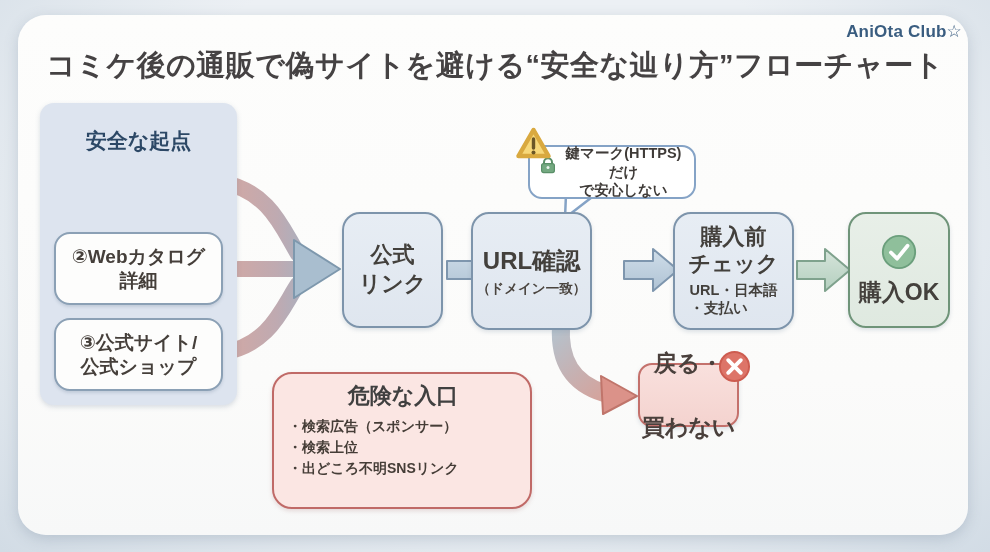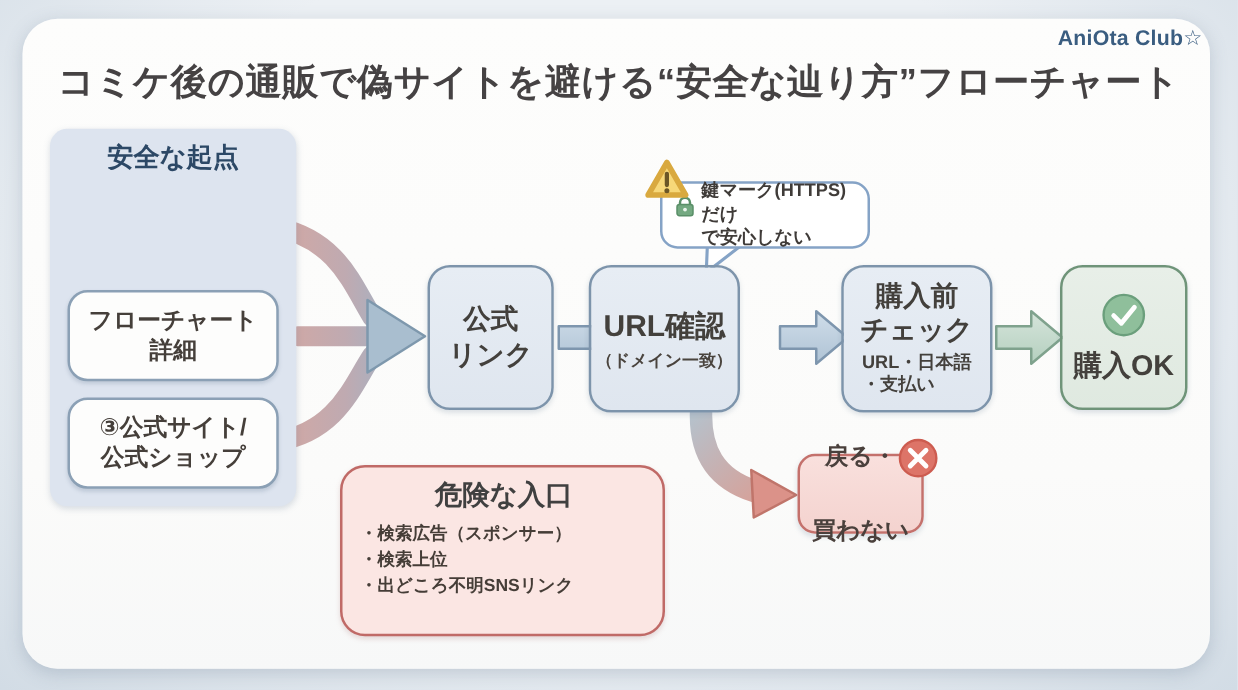--- a/index.html
+++ b/index.html
@@ -28,21 +28,21 @@
   }
   svg.overlay { position:absolute; left:0; top:0; width:990px; height:552px; z-index:1; pointer-events:none; }
 
   
   .safe-panel {
     position:absolute; left:40px; top:103px; width:197px; height:302px;
     background:#dde4ef; border-radius:14px; z-index:2;
     box-shadow:0 2px 5px rgba(110,130,155,.25);
   }
   .safe-panel .panel-title {
-    margin-top:9px; text-align:center;
+    margin-top:24px; text-align:center;
     font-size:21px; font-weight:800; color:#2c4866;
   }
   .src-box {
     position:absolute; left:14px; width:169px;
     background:#fdfdfc; border:2.5px solid #8ba0b5; border-radius:16px;
     display:flex; flex-direction:column; align-items:center; justify-content:center;
     font-weight:800; color:#453f3a; text-align:center;
     box-shadow:0 2px 3px rgba(110,130,155,.25);
   }
   .src-1 { top:43px;  height:70px; font-size:20px; }
@@ -66,32 +66,32 @@
   .pre-purchase .notes { margin-top:4px; font-size:14.5px; line-height:1.25; text-align:left; }
   .purchase-ok {
     left:848px; top:212px; width:102px; height:116px;
     background:linear-gradient(180deg,#e8efe8,#dfe9e0); border:2.5px solid #6f9479;
     font-size:23px;
   }
   .purchase-ok .check-wrap { margin-bottom:6px; height:38px; }
   .go-back {
     left:638px; top:363px; width:101px; height:64px;
     background:linear-gradient(180deg,#f9e0dd,#f4d3cf); border:2.5px solid #c4716c;
-    border-radius:14px; font-size:19px; line-height:1.25; color:#4a403c;gap:35px;
+    border-radius:14px; font-size:23px; line-height:1.25; color:#4a403c;gap:35px;
   }
   .x-badge { position:absolute; top:-15px; right:-14px; width:33px; height:33px; }
 
   
   .bubble {
     position:absolute; left:528px; top:145px; width:168px; height:54px; z-index:3;
     background:#ffffff; border:2.5px solid #85a3c6; border-radius:14px;
     display:flex; align-items:center; padding:4px 8px 4px 9px;
   }
   .bubble .lock { flex:0 0 auto; margin-right:4px; margin-top:-15px; }
-  .bubble .txt { font-size:14.5px; font-weight:800; color:#3f3b38; line-height:1.3; }
+  .bubble .txt { font-size:14.5px; font-weight:800; color:#3f3b38; line-height:1.3;text-align:center; }
   .warn { position:absolute; left:-15px; top:-21px; width:37px; height:35px; }
 
   
   .danger-box {
     position:absolute; left:272px; top:372px; width:260px; height:137px; z-index:2;
     background:#fbe6e3; border:2.5px solid #c06a67; border-radius:20px;
     padding:7px 12px 0 14px;
     box-shadow:0 2px 4px rgba(170,120,120,.25);
   }
   .danger-box .d-title { text-align:center; font-size:22px; font-weight:800; color:#404040; }
@@ -145,21 +145,21 @@
 
     <polygon points="566,194 596,194 565,218" fill="#ffffff" stroke="#85a3c6" stroke-width="2.5" stroke-linejoin="round"></polygon>
   </svg>
 
   <div class="brand">AniOta Club☆</div>
   <h1 class="title">コミケ後の通販で偽サイトを避ける“安全な辿り方”フローチャート</h1>
 
   <div class="safe-panel">
     <div class="panel-title">安全な起点</div>
     <div class="src-box src-2">
-      <span>フローチャート</span>
+      <span>②Webカタログ</span>
       <span>詳細</span>
     </div>
     <div class="src-box src-3">
       <span>③公式サイト/</span>
       <span>公式ショップ</span>
     </div>
   </div>
 
   <div class="node node-blue official-link">
     <span>公式</span>

